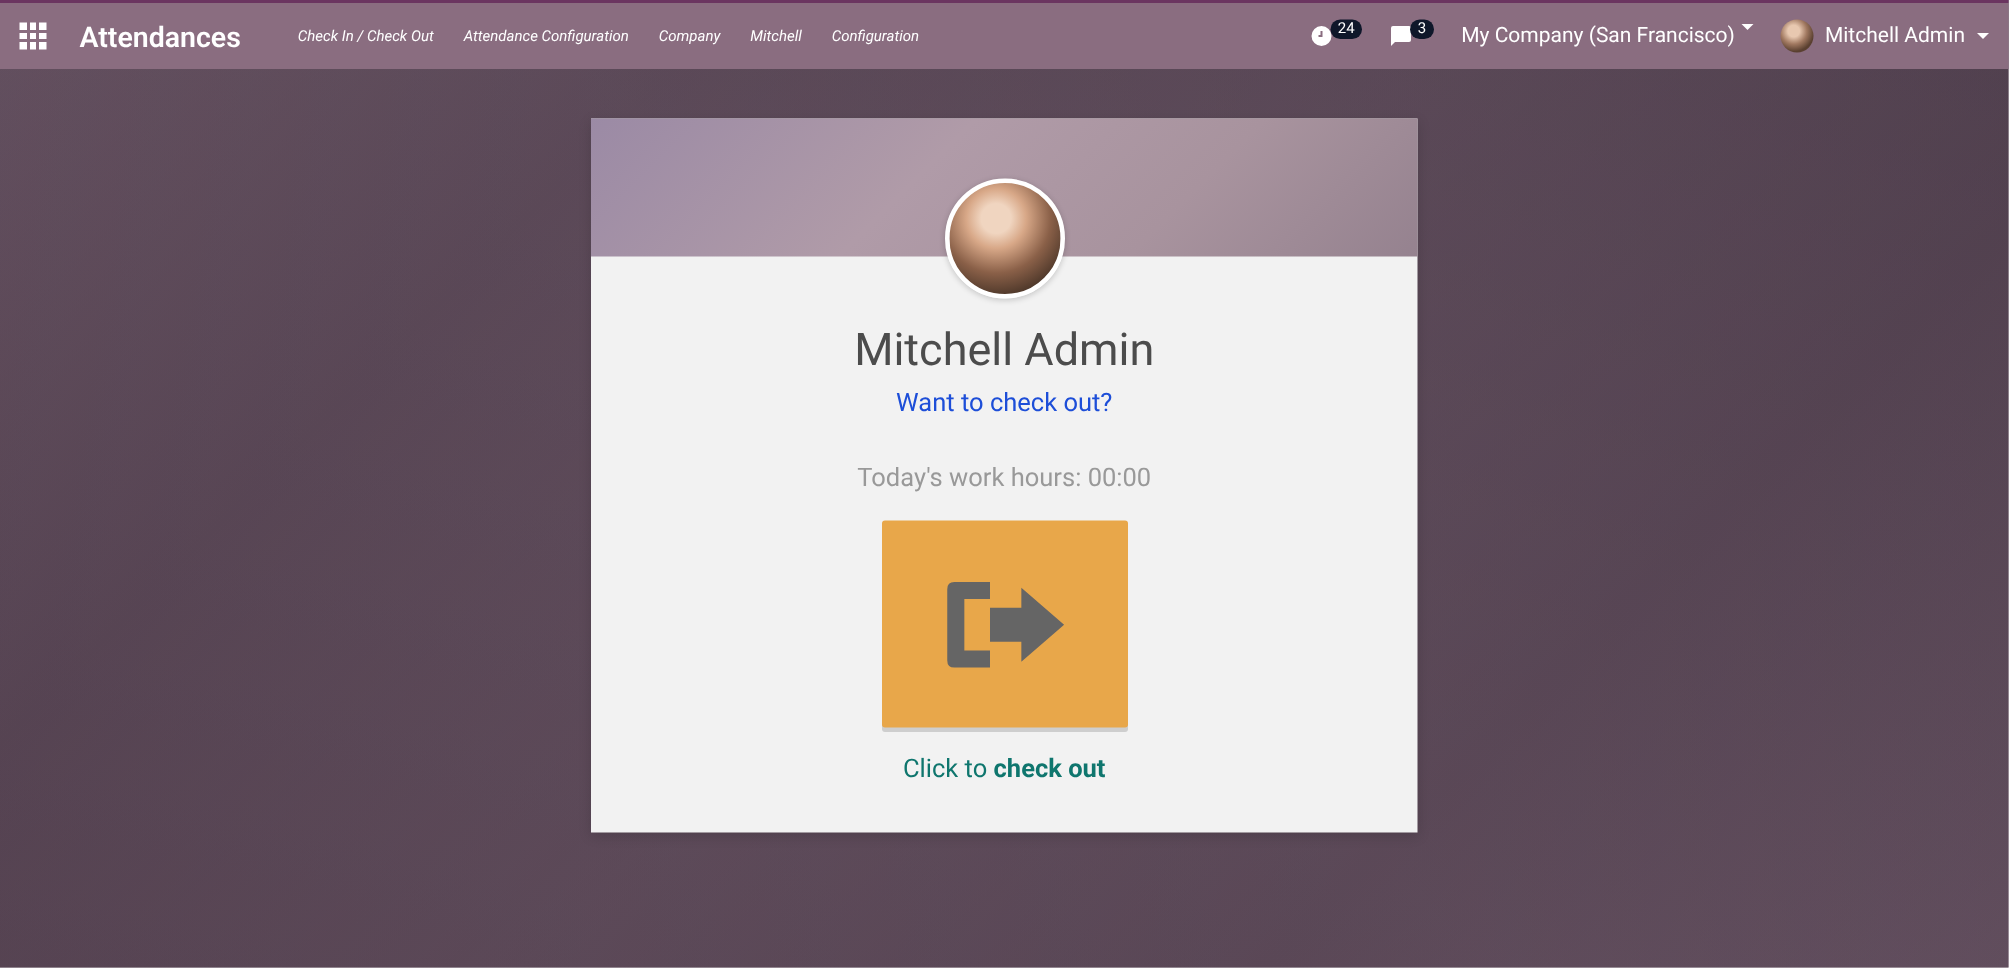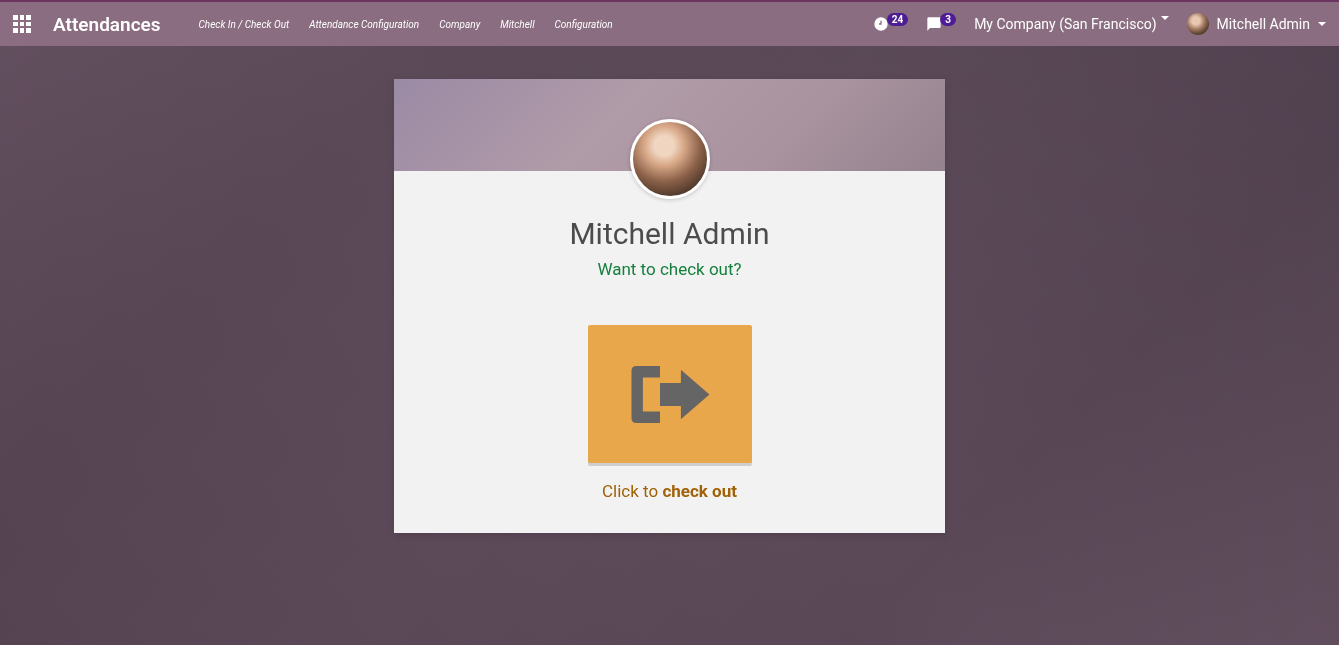--- a/index.html
+++ b/index.html
@@ -91,28 +91,28 @@
       cursor: pointer;
       display: flex;
       align-items: center;
     }
     .icon-badge svg {
       width: 16px;
       height: 16px;
       fill: #fff;
     }
     .badge {
-      background: #4c1d95;
+      background: #0f172a;
       color: #fff;
       font-size: 10px;
       border-radius: 8px;
       padding: 1px 5px;
       margin-left: -2px;
       margin-top: -10px;
-      font-weight: 700;
+      font-weight: 400;
       min-width: 16px;
       text-align: left;
     }
     
     .company-switcher {
       font-size: 14px;
       cursor: pointer;
       display: flex;
       align-items: flex-start;
       gap: 4px;
@@ -184,22 +184,22 @@
     
     .employee-name {
       font-size: 30px;
       color: #4c4c4c;
       font-weight: 400;
       margin-bottom: 8px;
     }
     
     .prompt-text {
       font-size: 17px;
-      color: #15803d;
-      margin-bottom: 46px;
+      color: #1d4ed8;
+      margin-bottom: 30px;
     }
     
     .work-hours {
       font-size: 17px;
       color: #999;
       margin-bottom: 18px;
     }
     
     .checkout-btn {
       width: 164px;
@@ -215,21 +215,21 @@
       margin-bottom: 18px;
     }
     .checkout-btn svg {
       width: 95px;
       height: 85px;
       fill: #656565;
     }
     
     .click-instruction {
       font-size: 17px;
-      color: #a16207;
+      color: #0f766e;
     }
     .click-instruction .bold {
       font-weight: 700;
     }
   </style>
 </head>
 <body>
 
 <div class="bg-poly"></div>
 <div class="top-accent"></div>
@@ -280,20 +280,23 @@
 </div>
 
 <div class="main-container">
   <div class="card">
     <div class="card-header">
       <div class="avatar-large"></div>
     </div>
     <div class="card-body">
       <h1 class="employee-name">Mitchell Admin</h1>
       <div class="prompt-text">Want to check out?</div>
+      <div class="work-hours">
+        <span>Today's work hours: </span><span>00:00</span>
+      </div>
       <button class="checkout-btn">
         <svg viewBox="0 0 100 80">
           <path d="M 15 10 Q 10 10 10 15 L 10 65 Q 10 70 15 70 L 40 70 L 40 58 L 22 58 L 22 22 L 40 22 L 40 10 Z"></path>
           <path d="M 40 28 L 40 52 L 62 52 L 62 66 L 92 40 L 62 14 L 62 28 Z"></path>
         </svg>
       </button>
       <div class="click-instruction">
         <span>Click to </span><span class="bold">check out</span>
       </div>
     </div>

